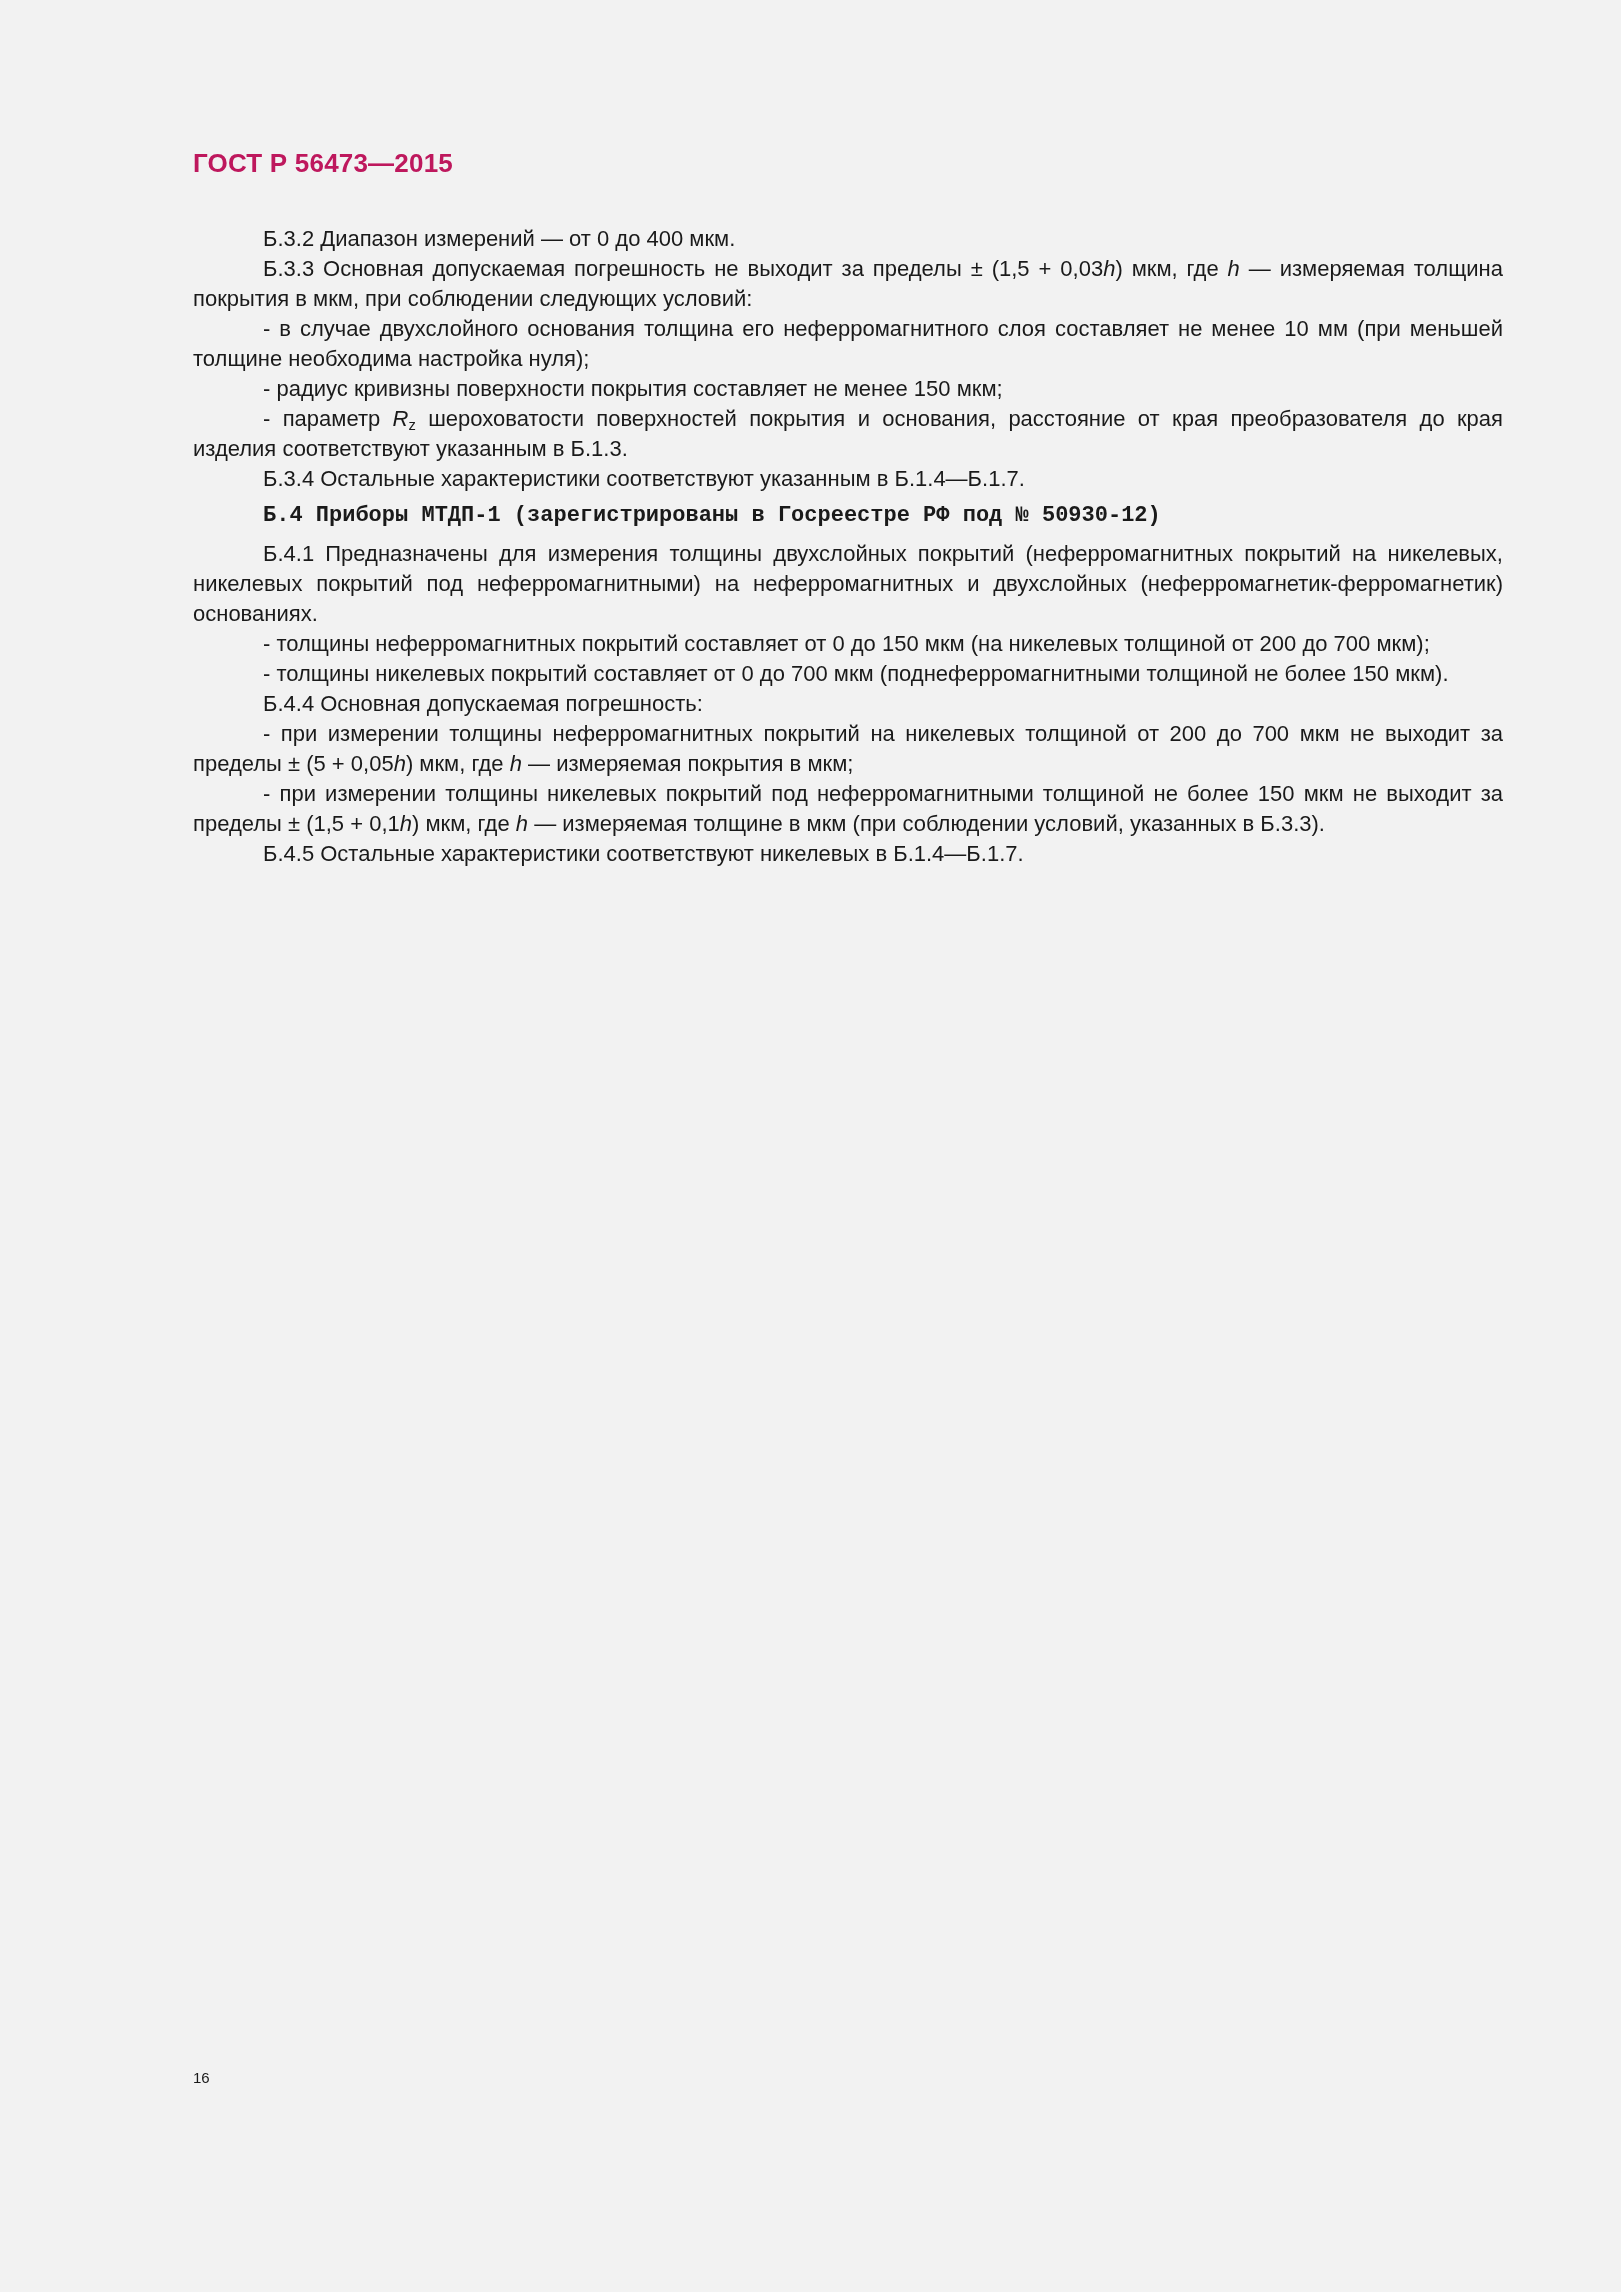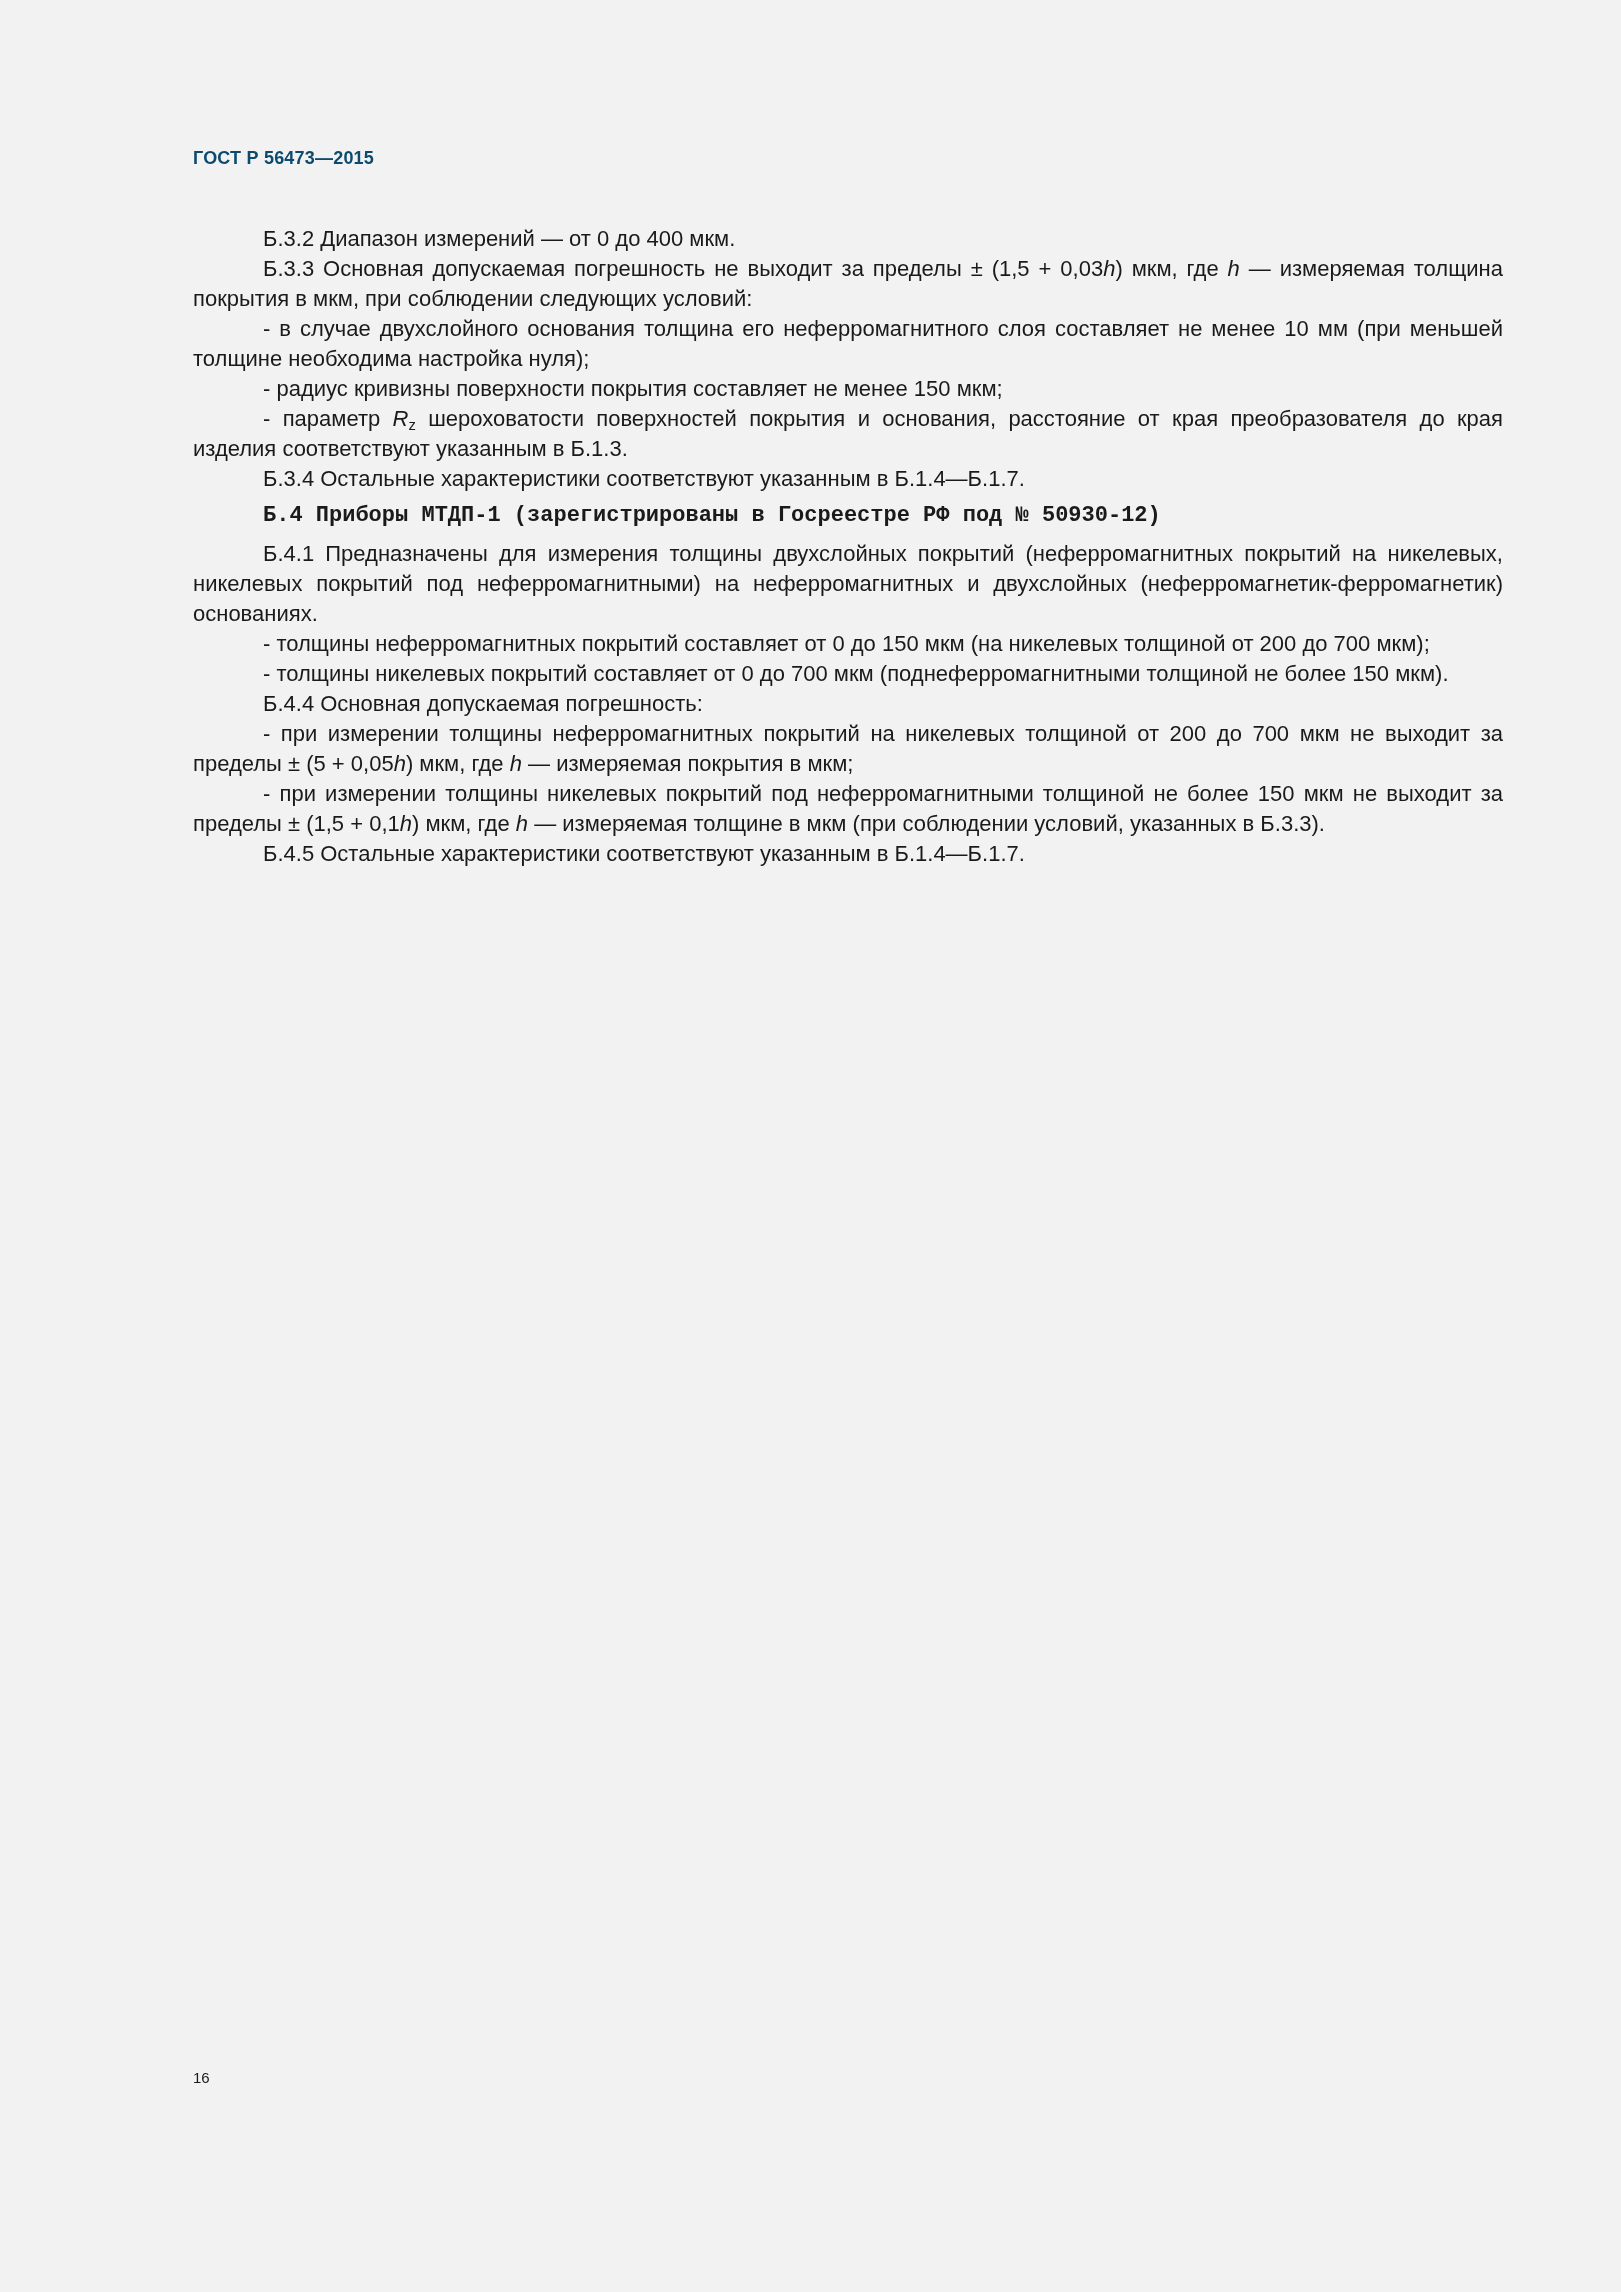--- a/index.html
+++ b/index.html
@@ -6,22 +6,22 @@
   body {
     width: 1621px; height: 2293px;
     background: #f2f2f2;
     position: relative;
     font-family: "Liberation Sans", sans-serif;
     color: #1a1a1a;
     overflow: hidden;
   }
   .page-header {
     position: absolute; left: 193px; top: 148px;
-    font-size: 18px; font-weight: bold; letter-spacing: 0.2px;
-    color: #0c4a6e;
+    font-size: 26px; font-weight: bold; letter-spacing: 0.2px;
+    color: #be185d;
   }
   .content {
     position: absolute; left: 193px; top: 224px; width: 1310px;
     font-size: 22px; line-height: 30px;
   }
   .p { margin: 0; text-align: justify; text-indent: 70px; }
   .heading {
     margin: 6.9px 0 7.8px 0; text-indent: 70px; font-weight: bold; font-family: Liberation Mono, monospace;
   }
   i { font-style: italic; }
@@ -52,17 +52,17 @@
 
   <p class="p">Б.4.1 Предназначены для измерения толщины двухслойных покрытий (неферромагнитных покрытий на ни­келевых, никелевых покрытий под неферромагнитными) на неферромагнитных и двухслойных (неферромагнетик-ферромагнетик) основаниях.</p>
   <p class="p">- толщины неферромагнитных покрытий составляет от 0 до 150 мкм (на никелевых толщиной от 200 до 700 мкм);</p>
   <p class="p">- толщины никелевых покрытий составляет от 0 до 700 мкм (поднеферромагнитными толщиной не более 150 мкм).</p>
   <p class="p">Б.4.4 Основная допускаемая погрешность:</p>
 
   <p class="p"><span>- при измерении толщины неферромагнитных покрытий на никелевых толщиной от 200 до 700 мкм не вы­ходит за пределы ± (5 + 0,05</span><i>h</i><span>) мкм, где </span><i>h</i><span> — измеряемая покрытия в мкм;</span></p>
 
   <p class="p"><span>- при измерении толщины никелевых покрытий под неферромагнитными толщиной не более 150 мкм не выходит за пределы ± (1,5 + 0,1</span><i>h</i><span>) мкм, где </span><i>h</i><span> — измеряемая толщине в мкм (при соблюдении условий, указан­ных в Б.3.3).</span></p>
 
-  <p class="p">Б.4.5 Остальные характеристики соответствуют указанным в Б.1.4—Б.1.7.</p>
+  <p class="p">Б.4.5 Остальные характеристики соответствуют никелевых в Б.1.4—Б.1.7.</p>
 </div>
 
 <div class="page-number">16</div>
 
 
 </body></html>

